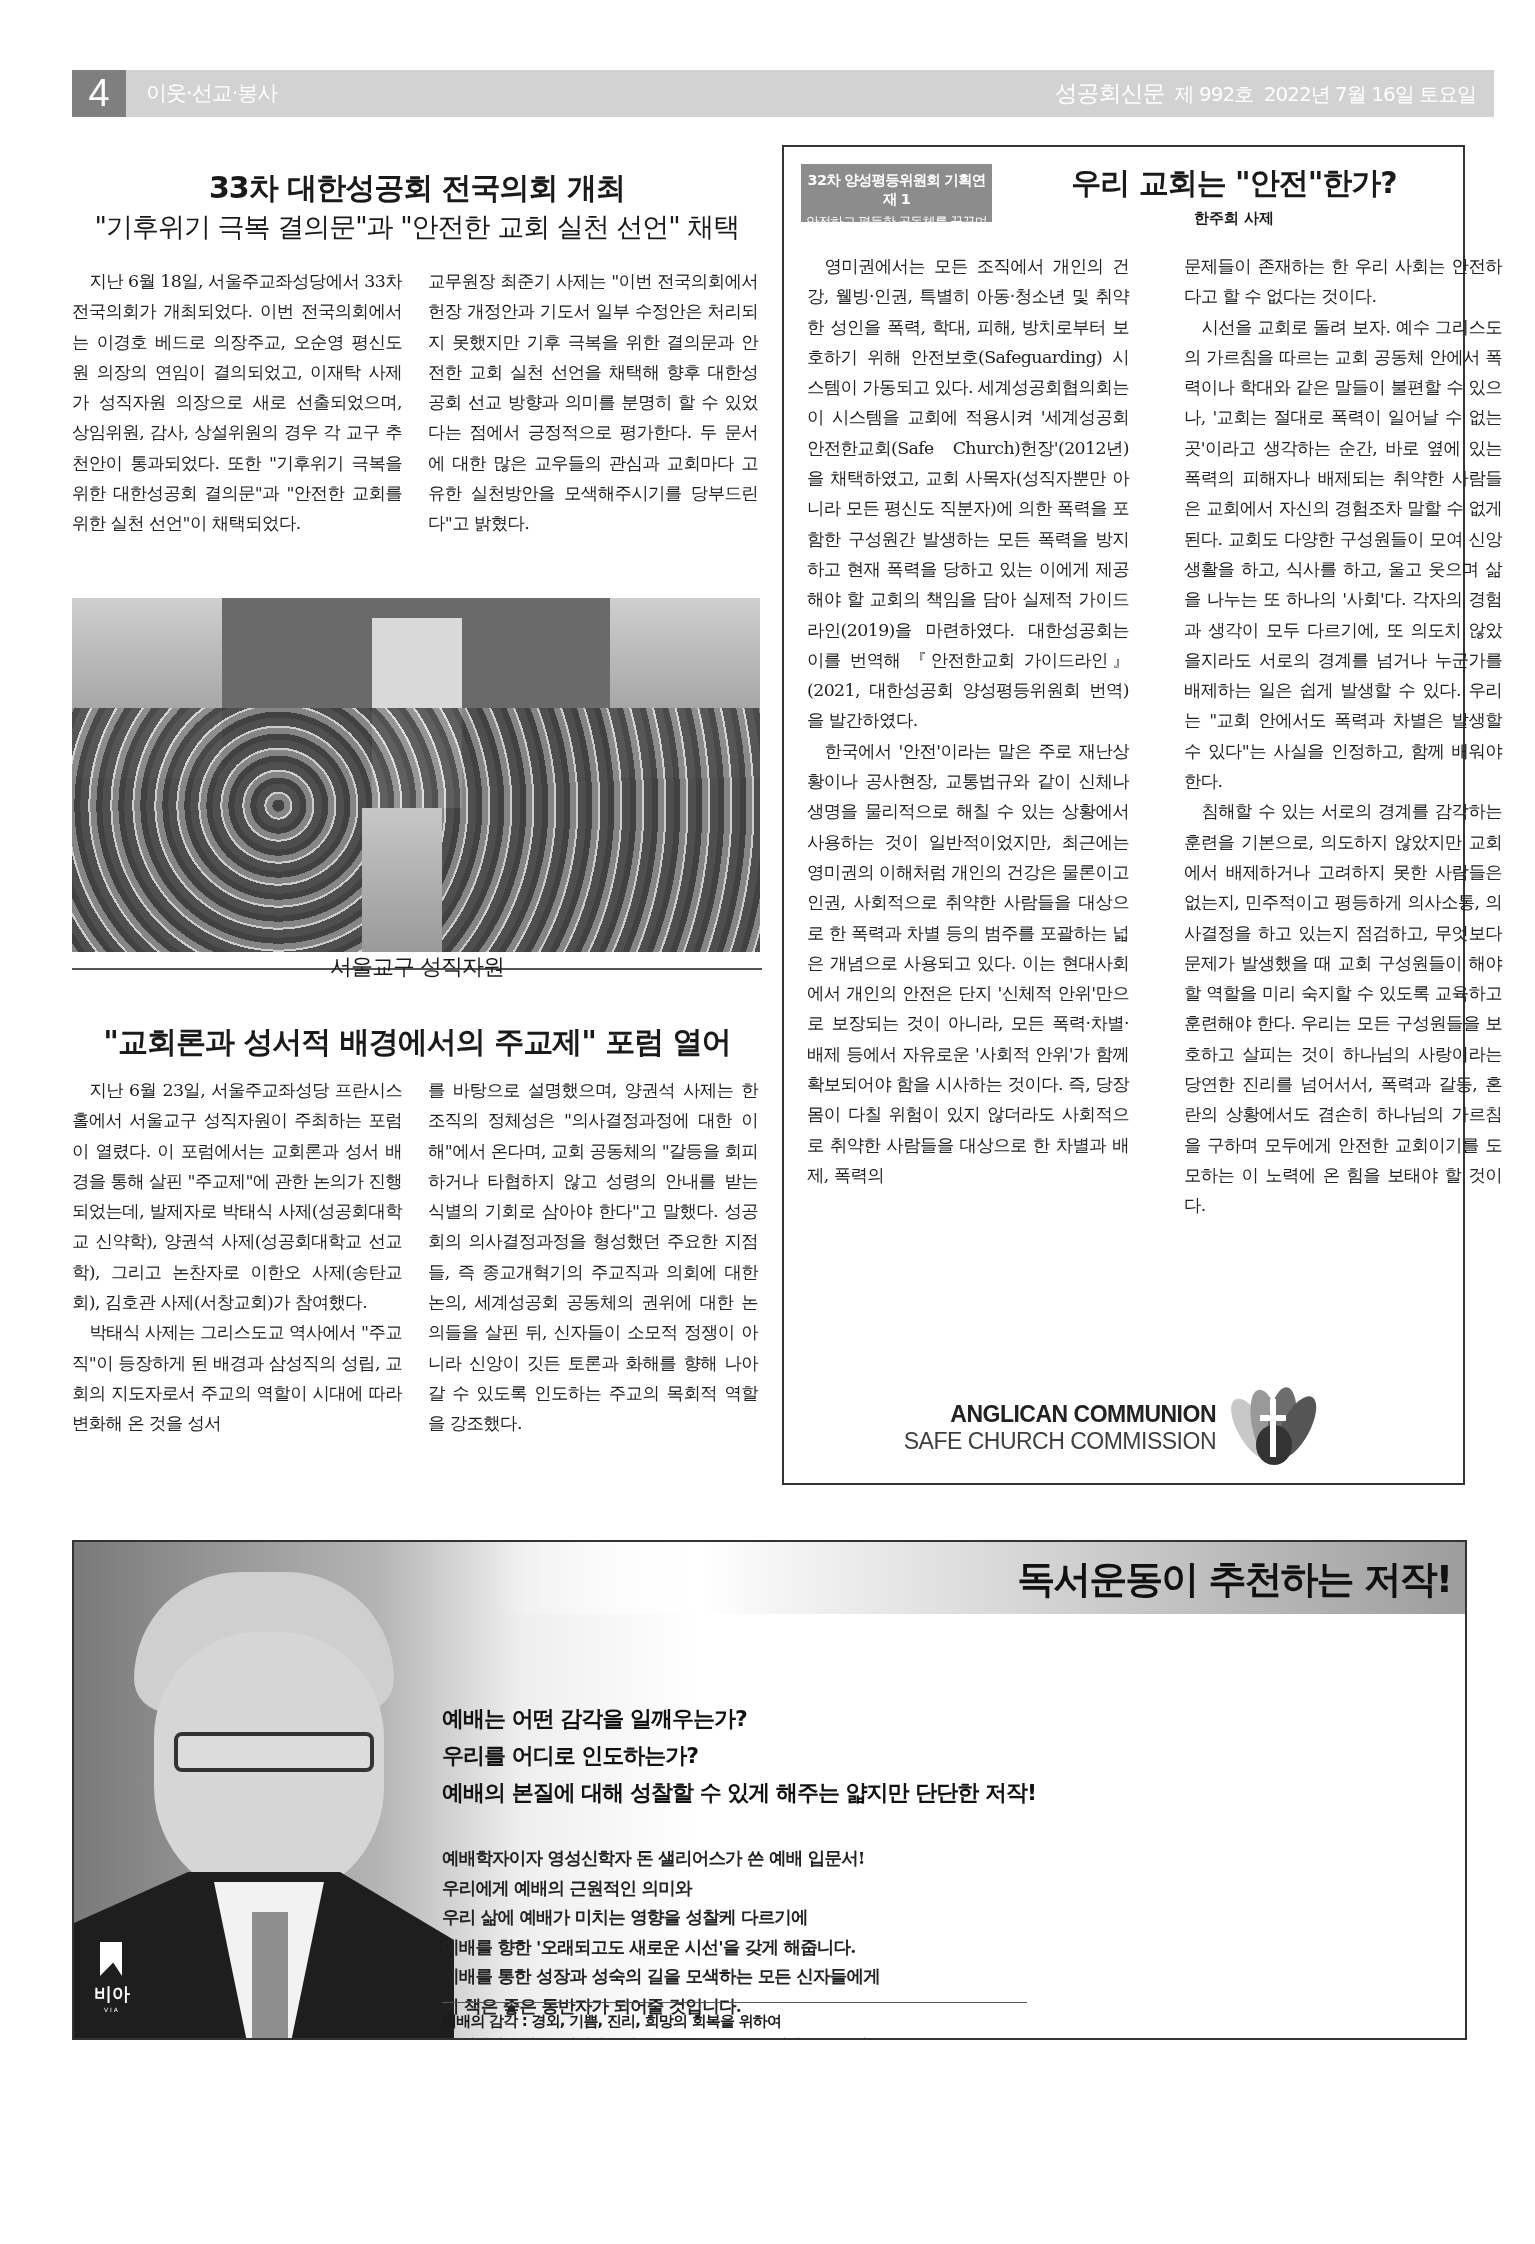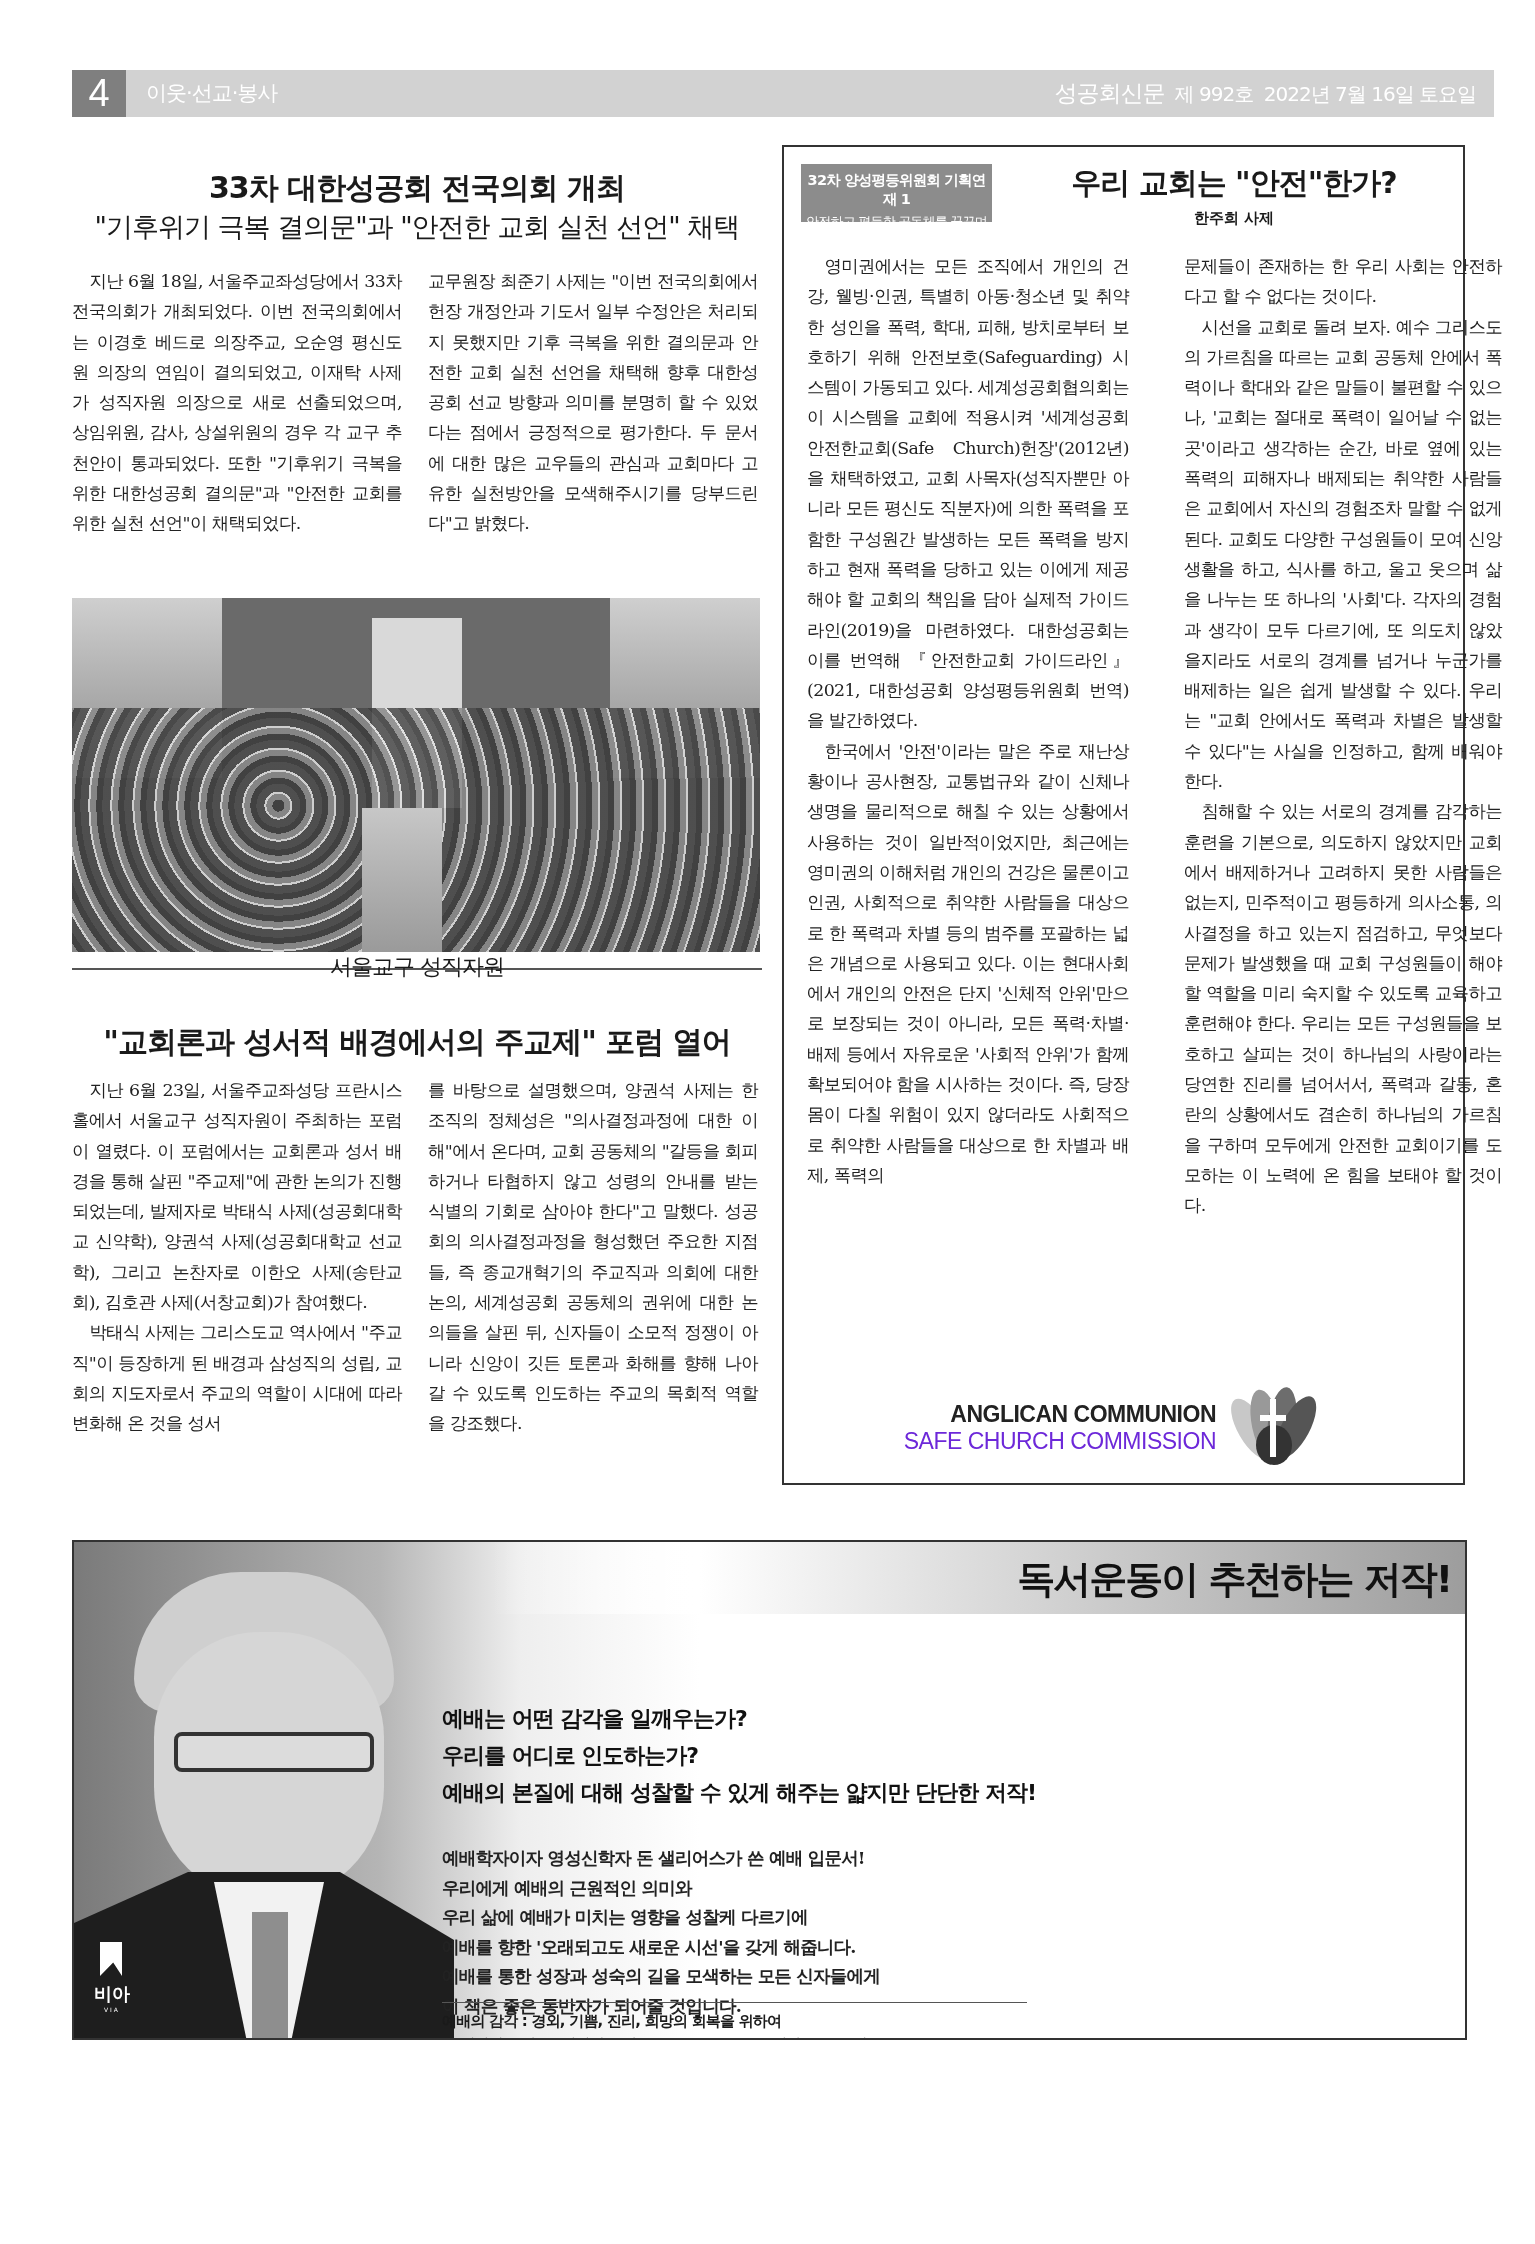--- a/index.html
+++ b/index.html
@@ -41,21 +41,21 @@
   .box { position: absolute; left: 782px; top: 145px; width: 683px; height: 1340px; border: 2px solid #333; background: #fff; }
   .badge { position: absolute; left: 17px; top: 17px; width: 191px; height: 58px; background: #8c8c8c; color: #fff; text-align: center; }
   .badge .l1 { font-size: 14.5px; font-weight: bold; margin-top: 7px; letter-spacing: -0.8px; }
   .badge .l2 { font-size: 13px; margin-top: 4px; letter-spacing: -0.8px; }
   .b-title { position: absolute; left: 220px; top: 16px; width: 460px; text-align: center; font-size: 30px; font-weight: bold; letter-spacing: -1px; }
   .b-author { position: absolute; left: 220px; top: 62px; width: 460px; text-align: center; font-size: 15px; font-weight: bold; }
   .b-c1 { left: 23px; top: 104px; width: 322px; }
   .b-c2 { left: 352px; top: 104px; width: 318px; margin-left: 48px; }
   .logo { position: absolute; left: 130px; top: 1240px; width: 420px; height: 80px; }
   .logo .t1 { position: absolute; right: 118px; top: 14px; font-family: "Liberation Sans", sans-serif; font-weight: bold; font-size: 23px; color: #222; letter-spacing: -0.5px; white-space: nowrap; }
-  .logo .t2 { position: absolute; right: 118px; top: 41px; font-family: "Liberation Sans", sans-serif; font-size: 23px; color: #6d28d9; letter-spacing: -0.5px; white-space: nowrap; }
+  .logo .t2 { position: absolute; right: 118px; top: 41px; font-family: "Liberation Sans", sans-serif; font-size: 23px; color: #404040; letter-spacing: -0.5px; white-space: nowrap; }
   .logo svg { position: absolute; right: 0; top: 0; }
 
   
   .ad { position: absolute; left: 72px; top: 1540px; width: 1395px; height: 500px; border: 2px solid #333; overflow: hidden;
         background: linear-gradient(90deg, #7a7a7a 0%, #b5b5b5 22%, #eeeeee 32%, #ffffff 45%, #ffffff 100%); }
   .ad .band { position: absolute; left: 0; top: 0; width: 100%; height: 72px;
               background: linear-gradient(90deg, rgba(255,255,255,0) 0%, rgba(255,255,255,0) 30%, #ffffff 45%, #9d9d9d 100%); }
   .ad .headline { position: absolute; right: 14px; top: 12px; font-size: 38px; font-weight: bold; letter-spacing: -2px; color: #111; }
   .portrait { position: absolute; left: 0; top: 0; width: 380px; height: 500px;
               background: radial-gradient(ellipse 120px 150px at 200px 200px, #d9d9d9 0%, #bcbcbc 55%, rgba(0,0,0,0) 75%),

